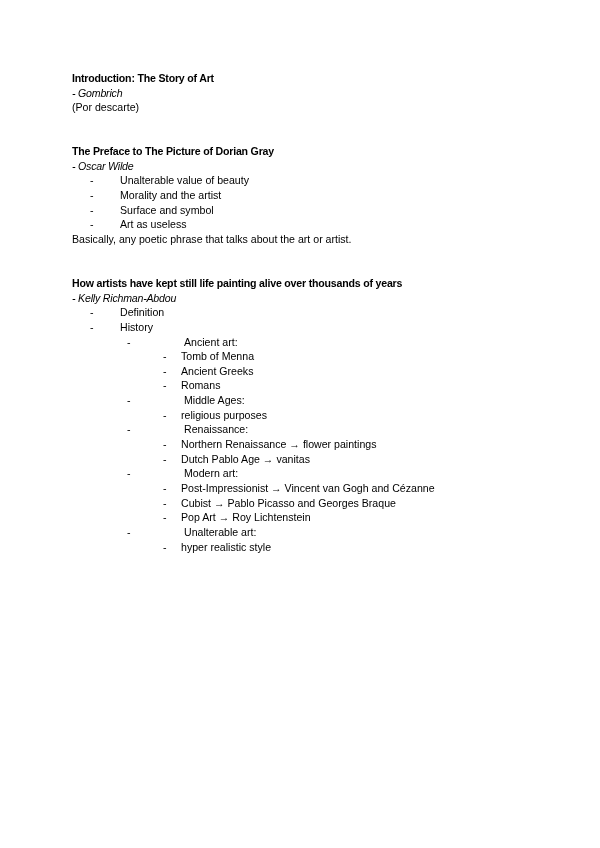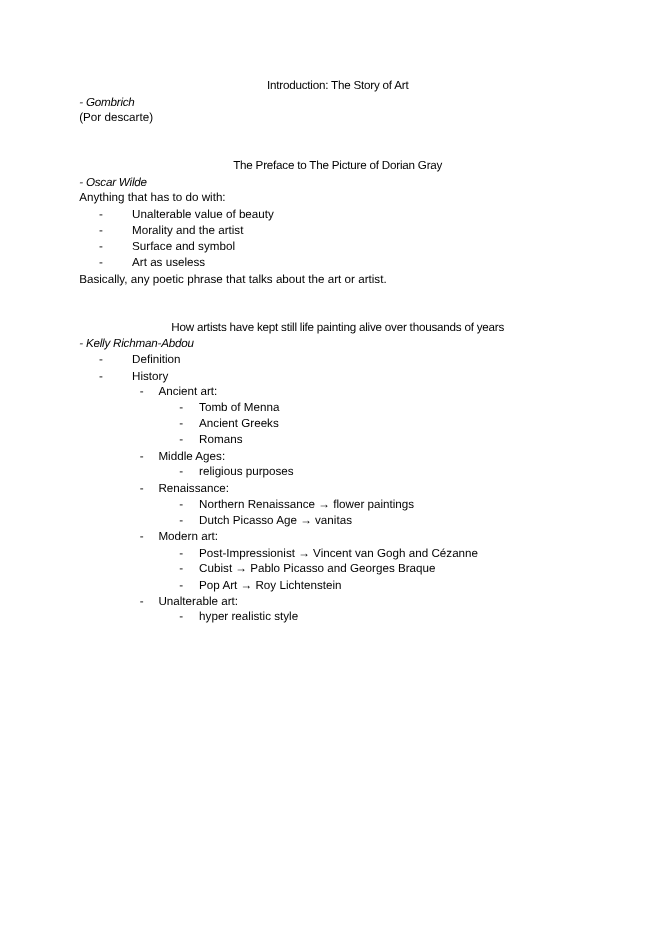--- a/index.html
+++ b/index.html
@@ -22,45 +22,44 @@
       width: 470px;
       font-size: 10.6px;
       line-height: 14.65px;
     }
     .line {
       height: 14.65px;
       white-space: nowrap;
       position: relative;
     }
     .blank { height: 14.65px; }
-    .title { font-weight: normal; letter-spacing: -0.2px; text-align: center; }
+    .title { font-weight: bold; letter-spacing: -0.2px; }
     .author { font-weight: normal; font-style: italic; letter-spacing: -0.2px; }
     .li { position: relative; }
     .li .dash { position: absolute; }
     .l1 .dash { left: 18px; }
     .l1 .txt { margin-left: 48px; }
     .l2 .dash { left: 55px; }
-    .l2 .txt { margin-left: 72px; }
+    .l2 .txt { margin-left: 112px; }
     .l3 .dash { left: 91px; }
     .l3 .txt { margin-left: 109px; }
   </style>
 </head>
 <body>
 
 <div class="page">
 
   <div class="line title">Introduction: The Story of Art</div>
   <div class="line author">- Gombrich</div>
   <div class="line">(Por descarte)</div>
   <div class="blank"></div>
   <div class="blank"></div>
 
   <div class="line title">The Preface to The Picture of Dorian Gray</div>
   <div class="line author">- Oscar Wilde</div>
-  <div class="line">Anything that has to do with:</div>
   <div class="line li l1"><span class="dash">-</span><span class="txt">Unalterable value of beauty</span></div>
   <div class="line li l1"><span class="dash">-</span><span class="txt">Morality and the artist</span></div>
   <div class="line li l1"><span class="dash">-</span><span class="txt">Surface and symbol</span></div>
   <div class="line li l1"><span class="dash">-</span><span class="txt">Art as useless</span></div>
   <div class="line">Basically, any poetic phrase that talks about the art or artist.</div>
   <div class="blank"></div>
   <div class="blank"></div>
 
   <div class="line title">How artists have kept still life painting alive over thousands of years</div>
   <div class="line author">- Kelly Richman-Abdou</div>
@@ -70,21 +69,21 @@
   <div class="line li l2"><span class="dash">-</span><span class="txt">Ancient art:</span></div>
   <div class="line li l3"><span class="dash">-</span><span class="txt">Tomb of Menna</span></div>
   <div class="line li l3"><span class="dash">-</span><span class="txt">Ancient Greeks</span></div>
   <div class="line li l3"><span class="dash">-</span><span class="txt">Romans</span></div>
 
   <div class="line li l2"><span class="dash">-</span><span class="txt">Middle Ages:</span></div>
   <div class="line li l3"><span class="dash">-</span><span class="txt">religious purposes</span></div>
 
   <div class="line li l2"><span class="dash">-</span><span class="txt">Renaissance:</span></div>
   <div class="line li l3"><span class="dash">-</span><span class="txt">Northern Renaissance → flower paintings</span></div>
-  <div class="line li l3"><span class="dash">-</span><span class="txt">Dutch Picasso Age → vanitas</span></div>
+  <div class="line li l3"><span class="dash">-</span><span class="txt">Dutch Pablo Age → vanitas</span></div>
 
   <div class="line li l2"><span class="dash">-</span><span class="txt">Modern art:</span></div>
   <div class="line li l3"><span class="dash">-</span><span class="txt">Post-Impressionist → Vincent van Gogh and Cézanne</span></div>
   <div class="line li l3"><span class="dash">-</span><span class="txt">Cubist → Pablo Picasso and Georges Braque</span></div>
   <div class="line li l3"><span class="dash">-</span><span class="txt">Pop Art → Roy Lichtenstein</span></div>
 
   <div class="line li l2"><span class="dash">-</span><span class="txt">Unalterable art:</span></div>
   <div class="line li l3"><span class="dash">-</span><span class="txt">hyper realistic style</span></div>
 
 </div>

